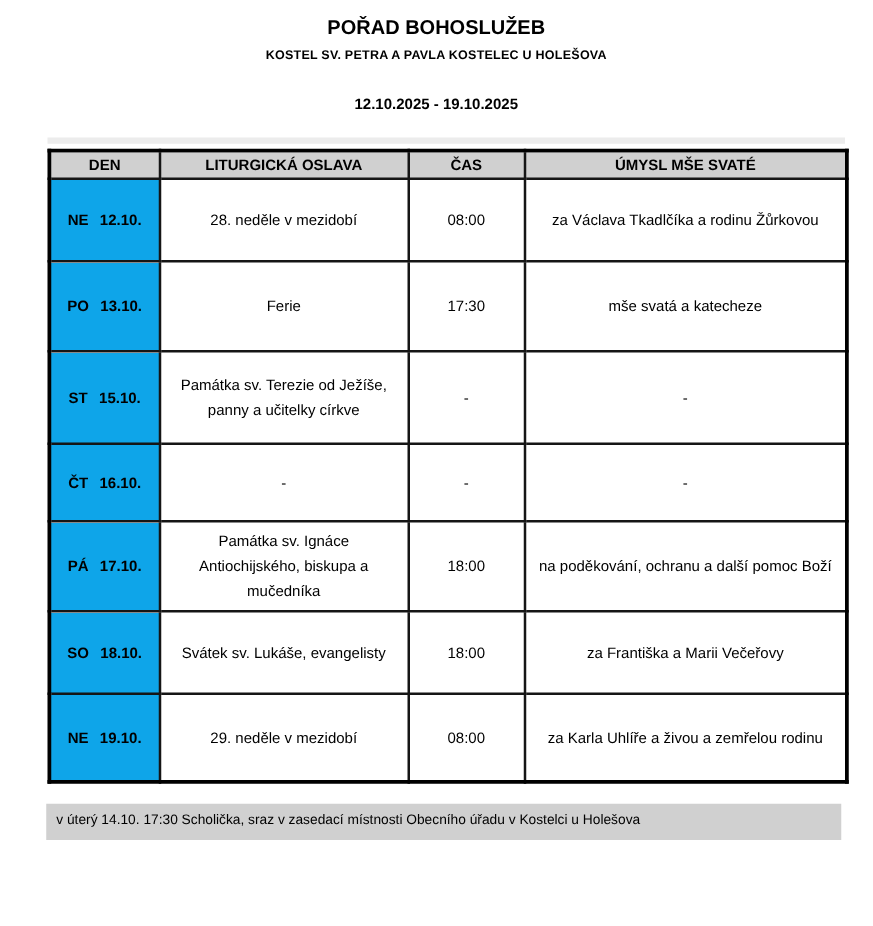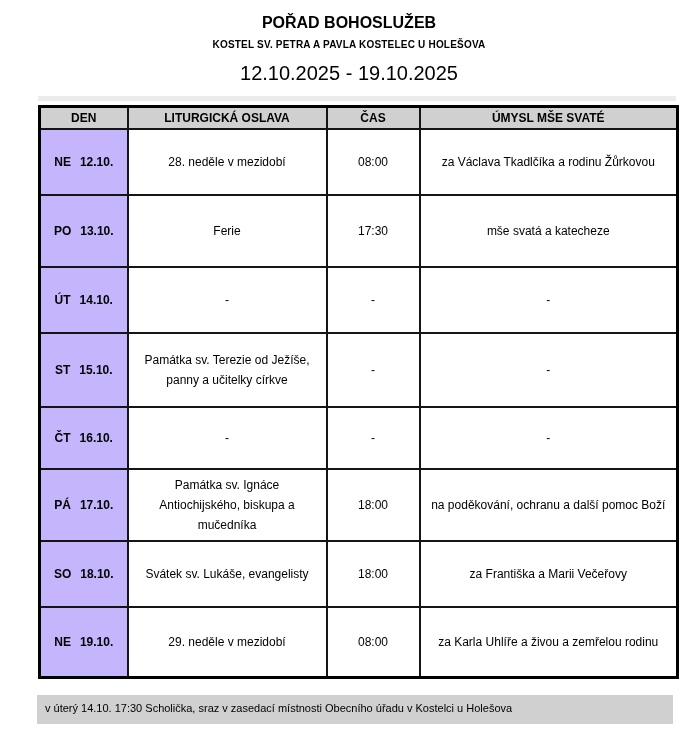--- a/index.html
+++ b/index.html
@@ -28,24 +28,24 @@
     margin: 0;
   }
   .title-sub {
     font-size: 10px;
     font-weight: bold;
     line-height: 22px;
     margin: 0;
     letter-spacing: 0.2px;
   }
   .title-dates {
-    font-size: 20px;
-    font-weight: normal;
+    font-size: 12px;
+    font-weight: bold;
     line-height: 22px;
-    margin: 6px;
+    margin: 16px;
   }
   
   .scan-strip {
     width: 638px;
     height: 5px;
     margin: 12px 0 4px 38px;
     background: #ececec;
   }
   table.schedule {
     margin-left: 38px;
@@ -65,21 +65,21 @@
     overflow: hidden;
   }
   tr.head th {
     height: 18px;
     background: #d0d0d0;
     font-weight: bold;
     padding: 1px 4px;
     line-height: 17px;
   }
   td.day-cell {
-    background: #c4b5fd;
+    background: #0ea5e9;
     font-weight: bold;
     padding: 2px 4px;
     white-space: nowrap;
   }
   td.day-cell .day-abbr { margin-right: 9px; }
   
   tr.r0 td { height: 60px; }
   tr.r1 td { height: 66px; }
   tr.r2 td { height: 60px; }
   tr.r3 td { height: 68px; }
@@ -133,26 +133,20 @@
         <td>za Václava Tkadlčíka a rodinu Žůrkovou</td>
       </tr>
 
       <tr class="r1">
         <td class="day-cell"><span class="day-abbr">PO</span><span>13.10.</span></td>
         <td>Ferie</td>
         <td>17:30</td>
         <td>mše svatá a katecheze</td>
       </tr>
 
-      <tr class="r2">
-        <td class="day-cell"><span class="day-abbr">ÚT</span><span>14.10.</span></td>
-        <td>-</td>
-        <td>-</td>
-        <td>-</td>
-      </tr>
 
       <tr class="r3">
         <td class="day-cell"><span class="day-abbr">ST</span><span>15.10.</span></td>
         <td>Památka sv. Terezie od Ježíše, panny a učitelky církve</td>
         <td>-</td>
         <td>-</td>
       </tr>
 
       <tr class="r4">
         <td class="day-cell"><span class="day-abbr">ČT</span><span>16.10.</span></td>

